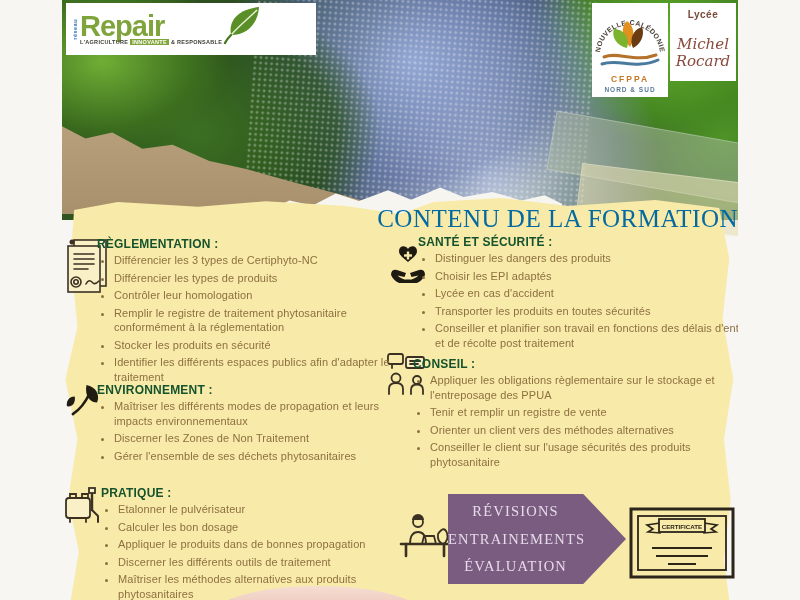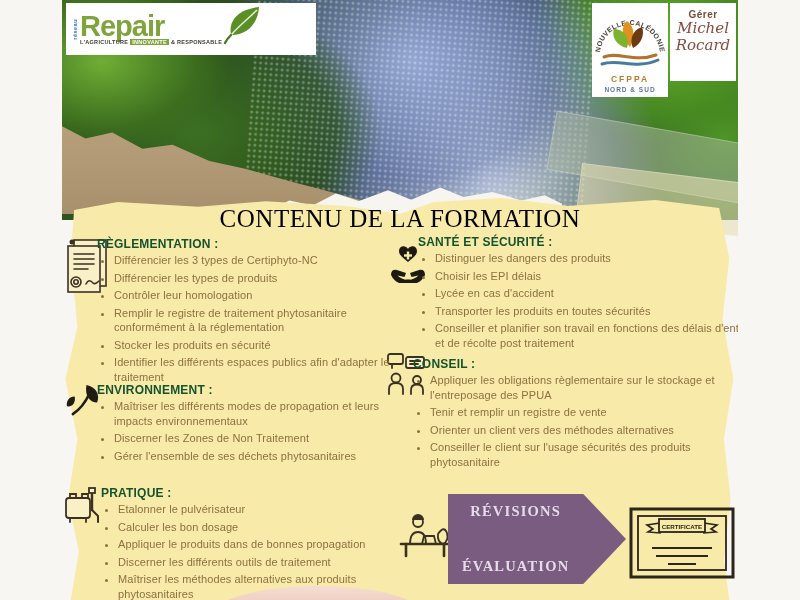--- a/index.html
+++ b/index.html
@@ -31,22 +31,22 @@
   .tape{position:absolute;border:1px solid rgba(255,255,255,.25);}
   .tape1{left:488px;top:128px;width:205px;height:58px;transform:rotate(10deg);background:rgba(172,186,162,.5);}
   .tape2{left:516px;top:176px;width:215px;height:52px;transform:rotate(7deg);background:rgba(228,221,180,.6);}
 
   
   .panel{position:absolute;left:2px;top:198px;width:672px;height:402px;background:#f8eaa9;
     clip-path:polygon(1.5% 3%,8% 1%,20% 2.2%,30% .8%,42% 2%,50% 4%,55% 1%,65% 0%,75% 2%,88% .5%,97.5% 2.5%,
       99% 15%,98% 30%,99.6% 45%,98.2% 60%,99.2% 75%,98.2% 90%,99% 100%,
       1% 100%,2.2% 88%,.6% 75%,2% 60%,.2% 45%,2% 32%,1% 15%);}
 
-  .title{position:absolute;left:0;top:205px;width:676px;text-align:center;
-    font-family:"Liberation Serif",serif;font-size:25px;color:#000000;letter-spacing:.5px;}
+  .title{position:absolute;left:0;top:205px;width:676px;text-align:right;
+    font-family:"Liberation Serif",serif;font-size:25px;color:#0369a1;letter-spacing:.5px;}
 
   
   .sec{position:absolute;color:#8d7040;}
   .sec h3{margin:0 0 2px 0;font-size:12px;font-weight:bold;letter-spacing:.2px;color:#14532d;}
   .sec ul{margin:0;padding:0 0 0 17px;list-style:disc;}
   .sec li{font-size:11px;font-weight:normal;line-height:1.32;margin-bottom:3px;letter-spacing:.1px;}
   .sec-reg{left:35px;top:237px;width:295px;}
   .sec-env{left:35px;top:383px;width:302px;}
   .sec-pra{left:39px;top:486px;width:312px;}
   .sec-san{left:356px;top:235px;width:342px;}
@@ -57,41 +57,41 @@
   .ic-contract{left:2px;top:238px;width:46px;height:58px;}
   .ic-sprout{left:3px;top:381px;width:37px;height:37px;}
   .ic-sprayer{left:0px;top:484px;width:44px;height:46px;}
   .ic-hands{left:326px;top:243px;width:40px;height:40px;}
   .ic-people{left:324px;top:352px;width:42px;height:44px;}
   .ic-desk{left:336px;top:506px;width:54px;height:54px;}
 
   
   .arrow{position:absolute;left:386px;top:494px;width:178px;height:90px;background:#7b5c81;
     clip-path:polygon(0 0,76% 0,100% 50%,76% 100%,0 100%);
-    display:flex;flex-direction:column;justify-content:space-between;padding:9px 0;box-sizing:border-box;font-weight:bold;}
+    display:flex;flex-direction:column;justify-content:space-between;padding:9px 0;box-sizing:border-box;}
   .arrow div{width:76%;text-align:center;font-family:"Liberation Serif",serif;
     font-size:14.5px;letter-spacing:1.2px;color:#e6dbe9;}
   .cert{position:absolute;left:566px;top:506px;width:108px;height:74px;}
   .pink-blob{position:absolute;left:150px;top:586px;width:212px;height:30px;
     background:linear-gradient(#f5ddd2,#ecc3b4);border-radius:50% 50% 0 0/100% 100% 0 0;}
 
   
   .repair-logo{position:absolute;left:4px;top:3px;width:250px;height:52px;background:#fff;
     display:flex;align-items:center;padding:9px 6px;box-sizing:border-box;}
   .repair-vert{writing-mode:vertical-rl;transform:rotate(180deg);font-size:5.5px;font-weight:bold;color:#2a6fb5;margin-right:2px;letter-spacing:.5px;}
   .repair-main{position:relative;}
   .repair-name{font-size:29px;font-weight:bold;color:#7fa43c;letter-spacing:-1px;line-height:.9;}
   .repair-tag{font-size:5.5px;font-weight:bold;color:#3a3a34;letter-spacing:.3px;display:flex;gap:2px;align-items:center;}
   .repair-tag .hl{background:#7fa43c;color:#fff;padding:0 2px;}
   .repair-leaf{position:absolute;right:-40px;top:-8px;width:42px;height:40px;}
   .cfppa-logo{position:absolute;left:530px;top:3px;width:76px;height:94px;background:#fff;}
   .lycee-logo{position:absolute;left:608px;top:3px;width:66px;height:78px;background:#fff;
     text-align:center;color:#7a4a38;box-sizing:border-box;padding-top:6px;}
   .lycee-prefix{font-size:10px;font-weight:bold;letter-spacing:.5px;}
-  .lycee-name{font-family:"DejaVu Serif",serif;font-style:italic;font-size:15px;line-height:1.15;color:#8a4a3c;margin-top:0;}
+  .lycee-name{font-family:"DejaVu Serif",serif;font-style:italic;font-size:15px;line-height:1.15;color:#8a4a3c;margin-top:16px;}
 </style>
 </head>
 <body>
 
 <div class="canvas">
   <div class="poster">
 
     <div class="photo">
       <div class="mist"></div>
     </div>
@@ -184,21 +184,21 @@
         <li>Appliquer le produits dans de bonnes propagation</li>
         <li>Discerner les différents outils de traitement</li>
         <li>Maîtriser les méthodes alternatives aux produits phytosanitaires</li>
       </ul>
     </section>
 
     <section class="sec sec-san">
       <h3>SANTÉ ET SÉCURITÉ :</h3>
       <ul>
         <li>Distinguer les dangers des produits</li>
-        <li>Choisir les EPI délais</li>
+        <li>Choisir les EPI adaptés</li>
         <li>Lycée en cas d'accident</li>
         <li>Transporter les produits en toutes sécurités</li>
         <li>Conseiller et planifier son travail en fonctions des délais d'entrée et de récolte post traitement</li>
       </ul>
     </section>
 
     <section class="sec sec-con">
       <h3>CONSEIL :</h3>
       <ul>
         <li>Appliquer les obligations règlementaire sur le stockage et l'entreposage des PPUA</li>
@@ -215,20 +215,21 @@
         <path d="M12 38 q0 -12 8 -12 q8 0 8 12"></path>
         <path d="M26 30 l10 0 l2 8 l-14 0 z"></path>
         <path d="M40 28 q6 -9 9 -1 q2 8 -4 11 q-6 -2 -5 -10 z"></path>
         <path d="M3 38h48" stroke-width="2.6"></path>
         <path d="M8 38v12M46 38v12" stroke-width="2.6"></path>
       </svg>
     </span>
 
     <div class="arrow">
       <div>RÉVISIONS</div>
+      <div>ENTRAINEMENTS</div>
       <div>ÉVALUATION</div>
     </div>
 
     <span class="icon cert">
       <svg viewBox="0 0 108 74" fill="none" stroke="#2b251a">
         <rect x="3" y="3" width="102" height="68" stroke-width="3"></rect>
         <rect x="10" y="10" width="88" height="54" stroke-width="1.8"></rect>
         <path d="M32 17 l-13 2 6 4 -5 3 12 1 z" fill="#f8eaa9" stroke-width="1.6"></path>
         <path d="M76 17 l13 2 -6 4 5 3 -12 1 z" fill="#f8eaa9" stroke-width="1.6"></path>
         <rect x="31" y="13" width="46" height="13" fill="#f8eaa9" stroke-width="1.8"></rect>
@@ -270,21 +271,21 @@
         <path d="M35 45 C25 43 19 34 22 26 C32 26 38 35 35 45 Z" fill="#7cb32e"></path>
         <path d="M41 45 C49 41 53 32 50 24 C41 26 37 37 41 45 Z" fill="#6b3c14"></path>
         <path d="M12 54 C26 48 42 60 64 52" stroke="#b5722a" stroke-width="3" fill="none" stroke-linecap="round"></path>
         <path d="M10 61 C26 55 44 67 66 57" stroke="#4a7a9e" stroke-width="3" fill="none" stroke-linecap="round"></path>
         <text x="38" y="79" text-anchor="middle" font-size="8.5" font-weight="bold" fill="#c07a28" letter-spacing="2" font-family="Liberation Sans, sans-serif">CFPPA</text>
         <text x="38" y="89" text-anchor="middle" font-size="6.5" font-weight="bold" fill="#5a7a9a" letter-spacing="1" font-family="Liberation Sans, sans-serif">NORD &amp; SUD</text>
       </svg>
     </div>
 
     <div class="lycee-logo">
-      <div class="lycee-prefix">Gérer</div>
+      <div class="lycee-prefix">Lycée</div>
       <div class="lycee-name">
         <div>Michel</div>
         <div>Rocard</div>
       </div>
     </div>
 
   </div>
 </div>
 
 </body></html>

